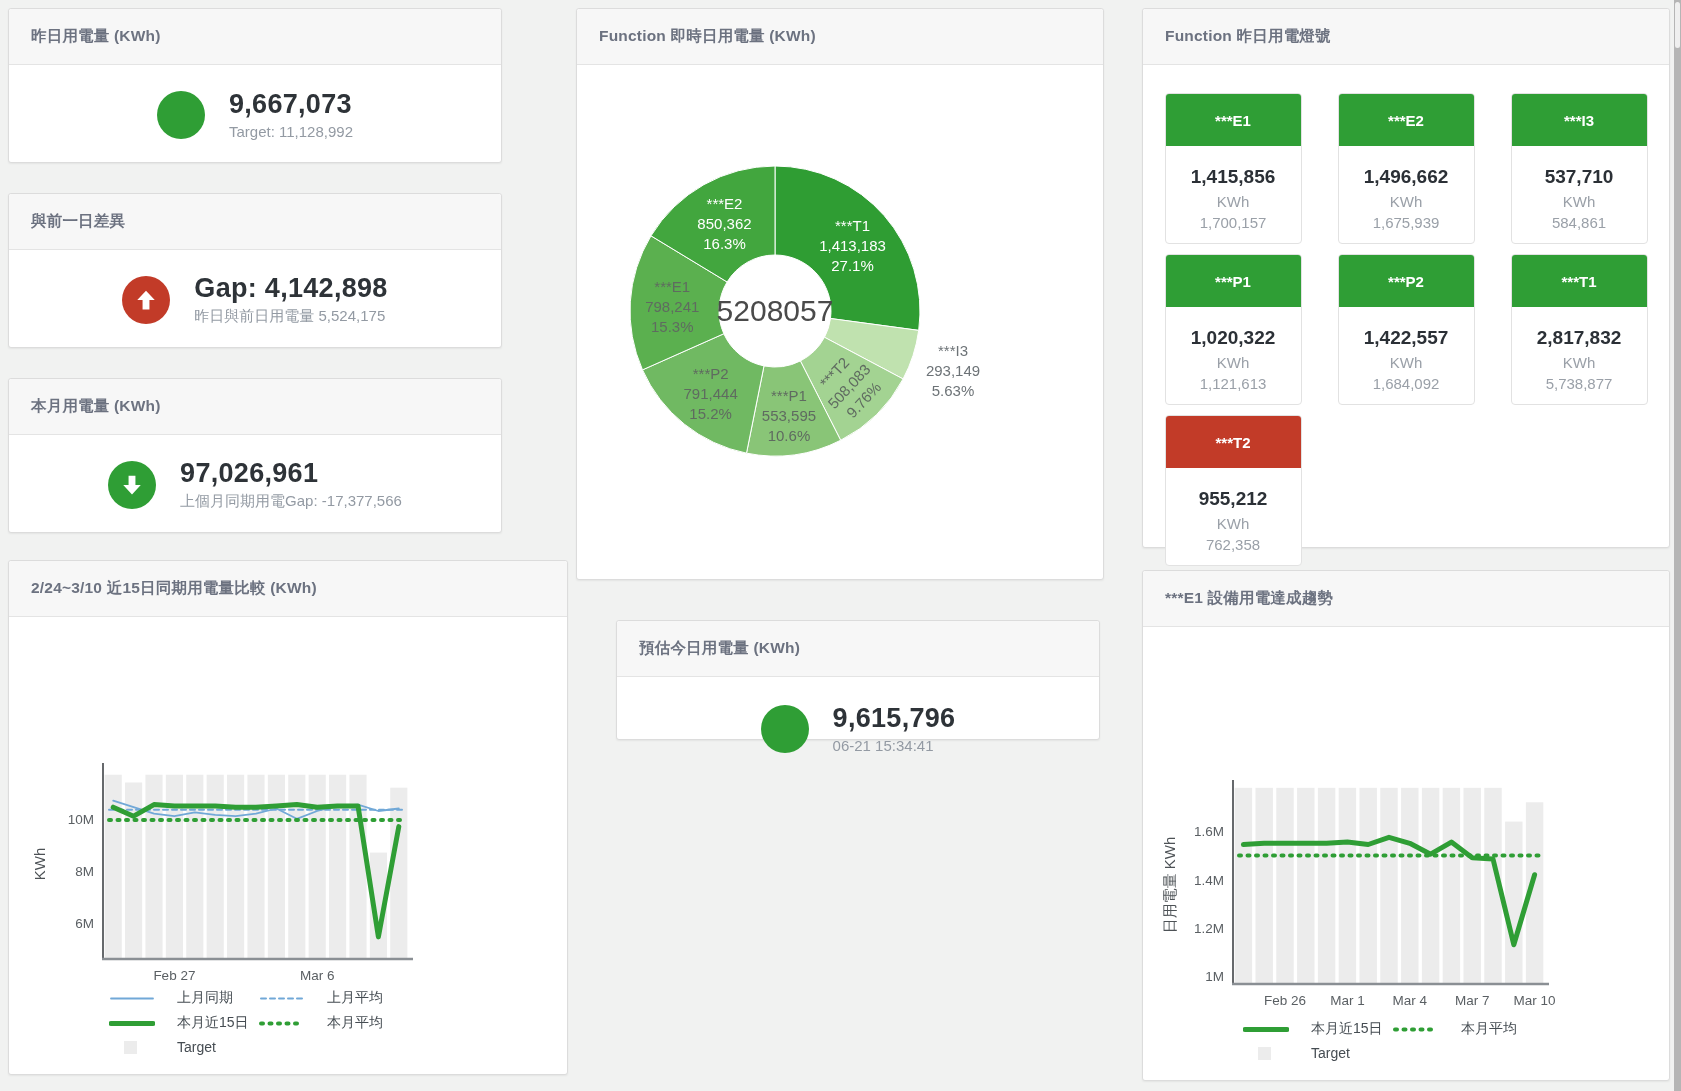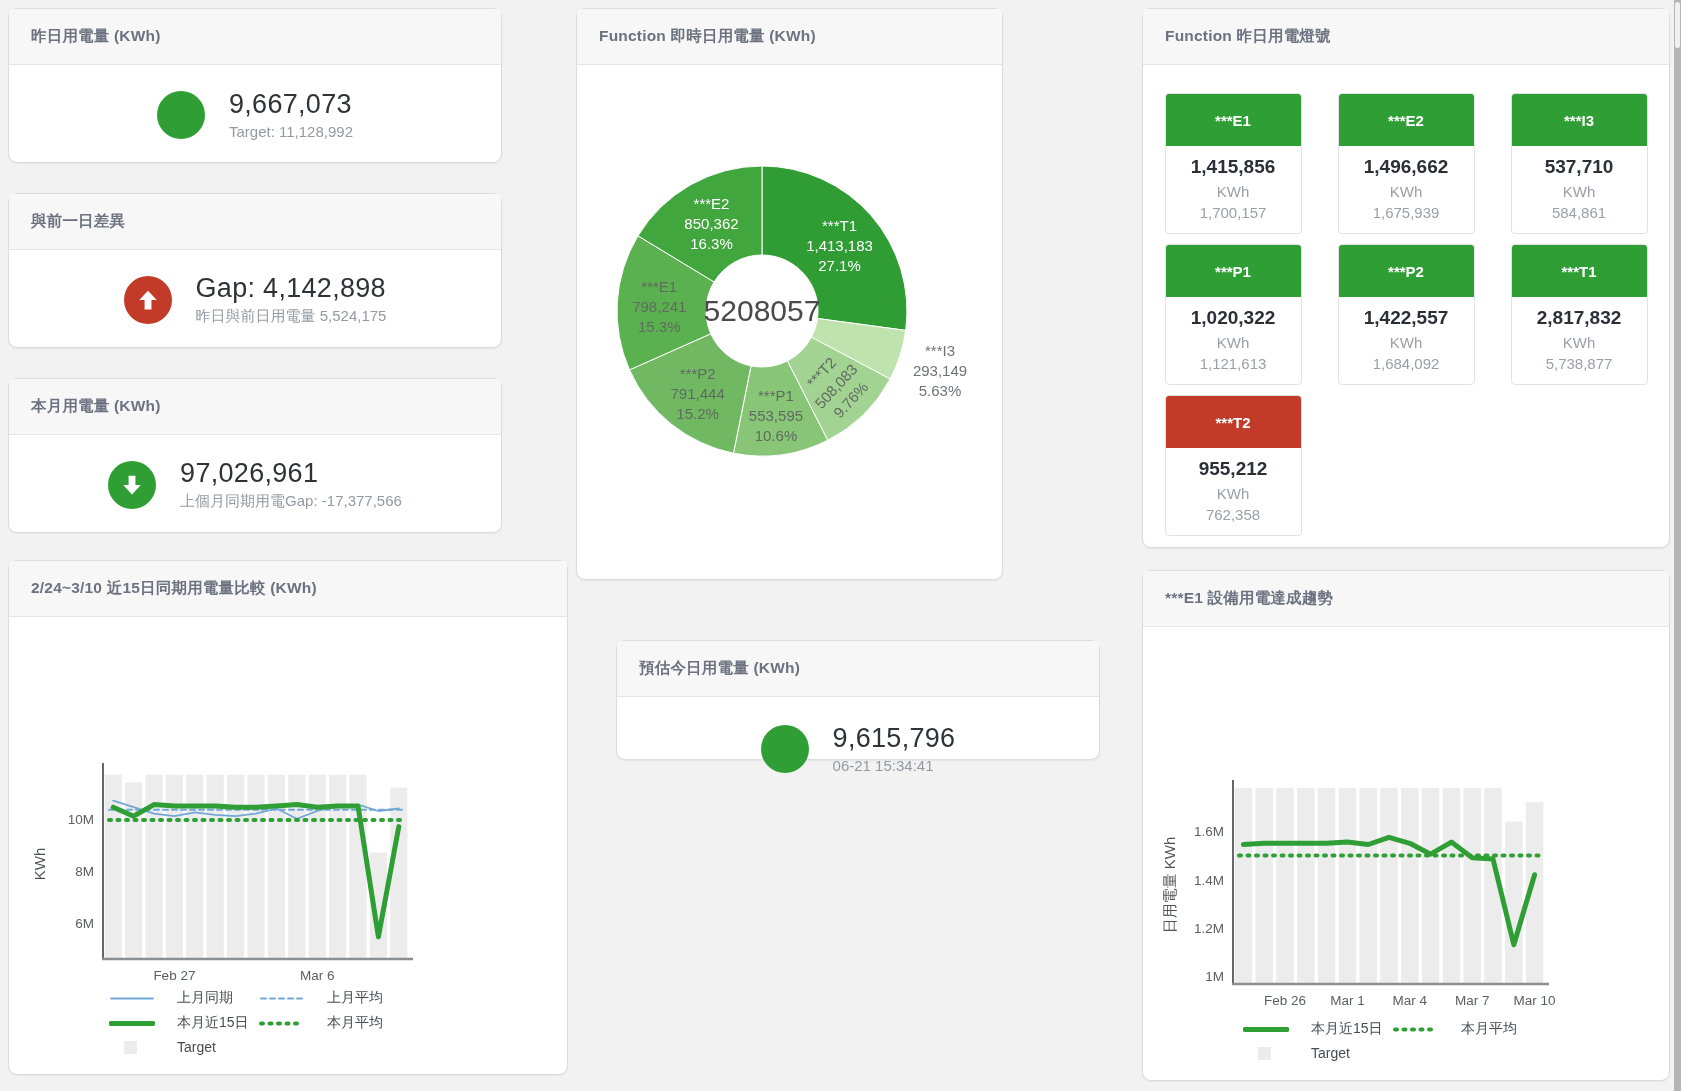--- a/index.html
+++ b/index.html
@@ -2,46 +2,46 @@
 <html><head>
 <meta charset="utf-8">
 <style>
   *{box-sizing:border-box;margin:0;padding:0}
   html,body{width:1681px;height:1091px}
   body{background:#f1f2f1;font-family:"Liberation Sans","DejaVu Sans",sans-serif;position:relative;overflow:hidden}
   .col{position:absolute;top:8px}
   .col1{left:8px;width:560px}
   .col2{left:576px;width:524px}
   .col3{left:1142px;width:528px}
-  .panel{background:#fff;border:1px solid #dcdcdc;border-radius:9px;box-shadow:0 1px 2px rgba(0,0,0,.06)}
+  .panel{background:#fff;border:1px solid #dcdcdc;border-radius:3px;box-shadow:0 1px 2px rgba(0,0,0,.06)}
   .panel-h{height:56px;display:flex;align-items:center;padding:0 22px;background:#f7f7f7;border-bottom:1px solid #e4e4e4;border-radius:3px 3px 0 0;
            font-size:15.5px;font-weight:bold;color:#6c7280;letter-spacing:.2px}
   
   .stat{display:flex;align-items:center;justify-content:center;gap:24px;height:99px}
   .dot{width:48px;height:48px;border-radius:50%;flex:0 0 auto;display:flex;align-items:center;justify-content:center}
-  .stat-val{font-size:27px;font-weight:normal;color:#2e3338;letter-spacing:.3px}
+  .stat-val{font-size:27px;font-weight:bold;color:#2e3338;letter-spacing:.3px}
   .stat-sub{font-size:15px;color:#939aa3;margin-top:3px}
   
   .small-card{width:494px;height:155px;margin-bottom:30px}
   .p3{margin-bottom:27px}
   .chart-card{width:560px}
   
-  .donut-card{width:427px;height:572px;margin-bottom:60px}
+  .donut-card{width:528px;height:572px;margin-bottom:40px}
   .donut-card svg{display:block;margin:56px auto 0}
   .estimate-card{margin-left:40px;width:484px;height:120px}
   .estimate-card .stat{height:103px}
   
   .lights-card{width:528px;height:540px;margin-bottom:22px}
   .tiles{display:grid;grid-template-columns:repeat(3,137px);gap:10px 36px;justify-content:center;padding-top:28px}
   .tile{width:137px;border:1px solid #e2e2e2;border-radius:4px;background:#fff}
   .tile-h{height:52px;display:flex;align-items:center;justify-content:center;border-radius:3px 3px 0 0;
           color:#fff;font-weight:bold;font-size:15px}
   .tile-h.green{background:#2f9e35}
   .tile-h.red{background:#c23b28}
-  .tile-b{text-align:center;padding:7px 0 9px}
+  .tile-b{text-align:center;padding:17px 0 9px}
   .tile-val{font-size:19px;font-weight:bold;color:#2b3036;line-height:1.45}
   .tile-sub{font-size:15px;color:#9aa0a8;line-height:1.45}
   
   .trend-card{width:528px}
   .chart-body{padding-bottom:12px}
   .legend{margin:4px 0 0 100px;width:330px;display:flex;flex-wrap:wrap}
   .lg-item{width:150px;display:flex;align-items:center;gap:22px;margin-bottom:7px;cursor:pointer}
   .lg-lb{font-size:14px;color:#454c52}
   text{font-family:"Liberation Sans","DejaVu Sans",sans-serif}
   

